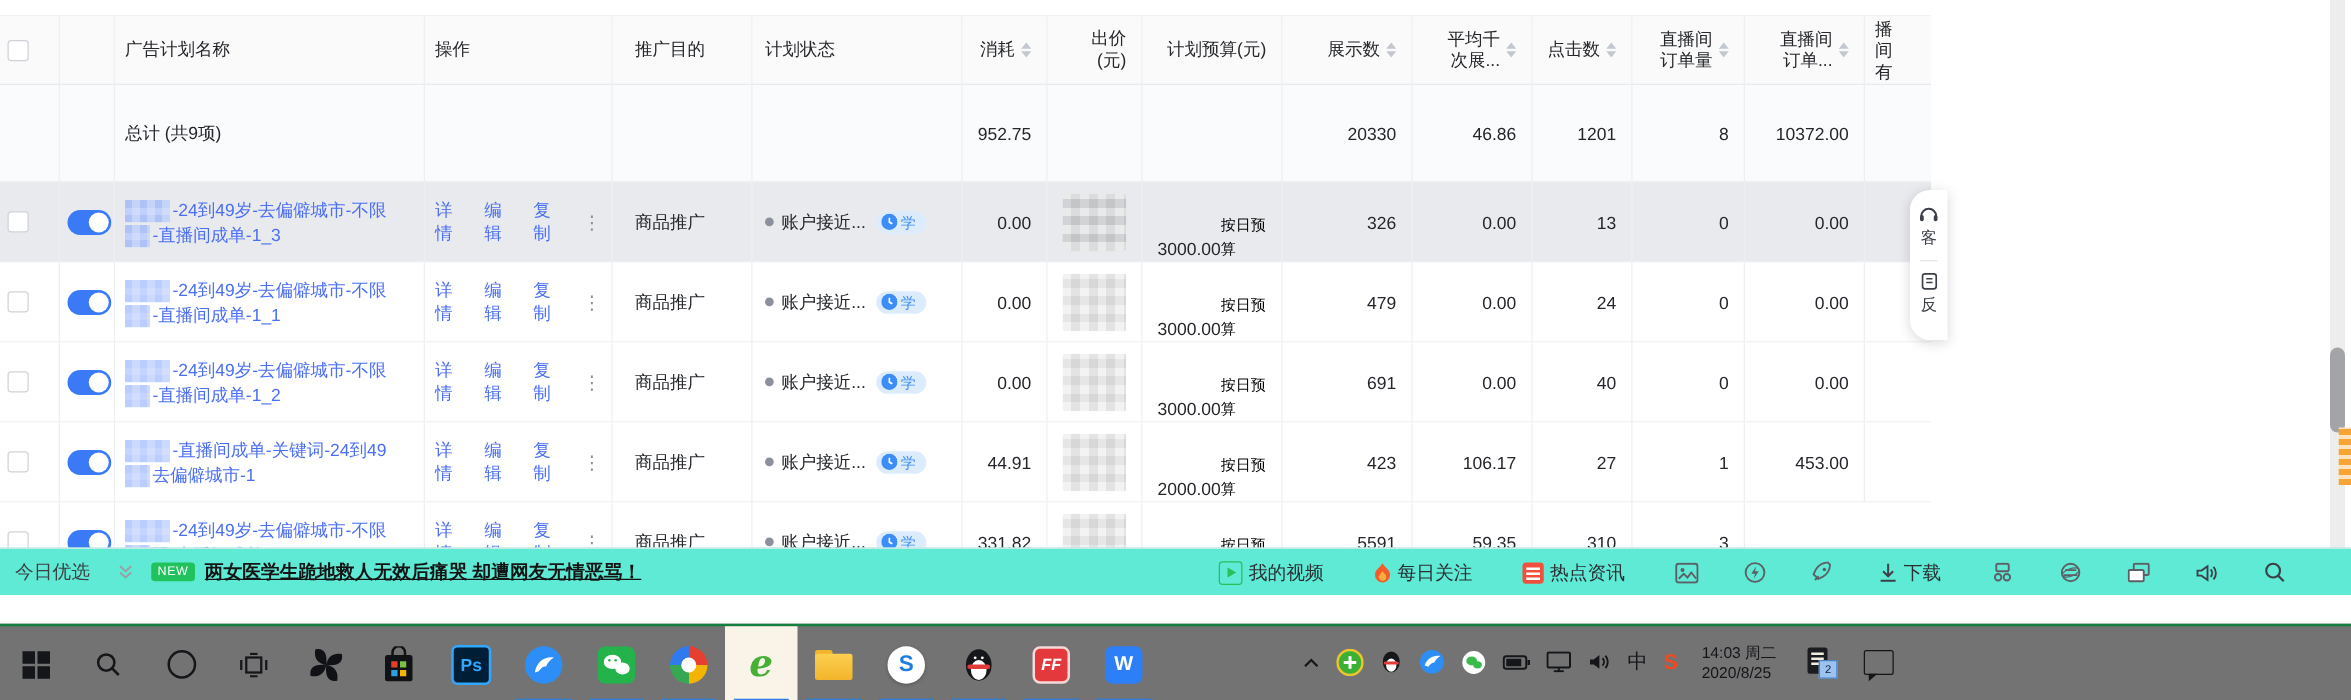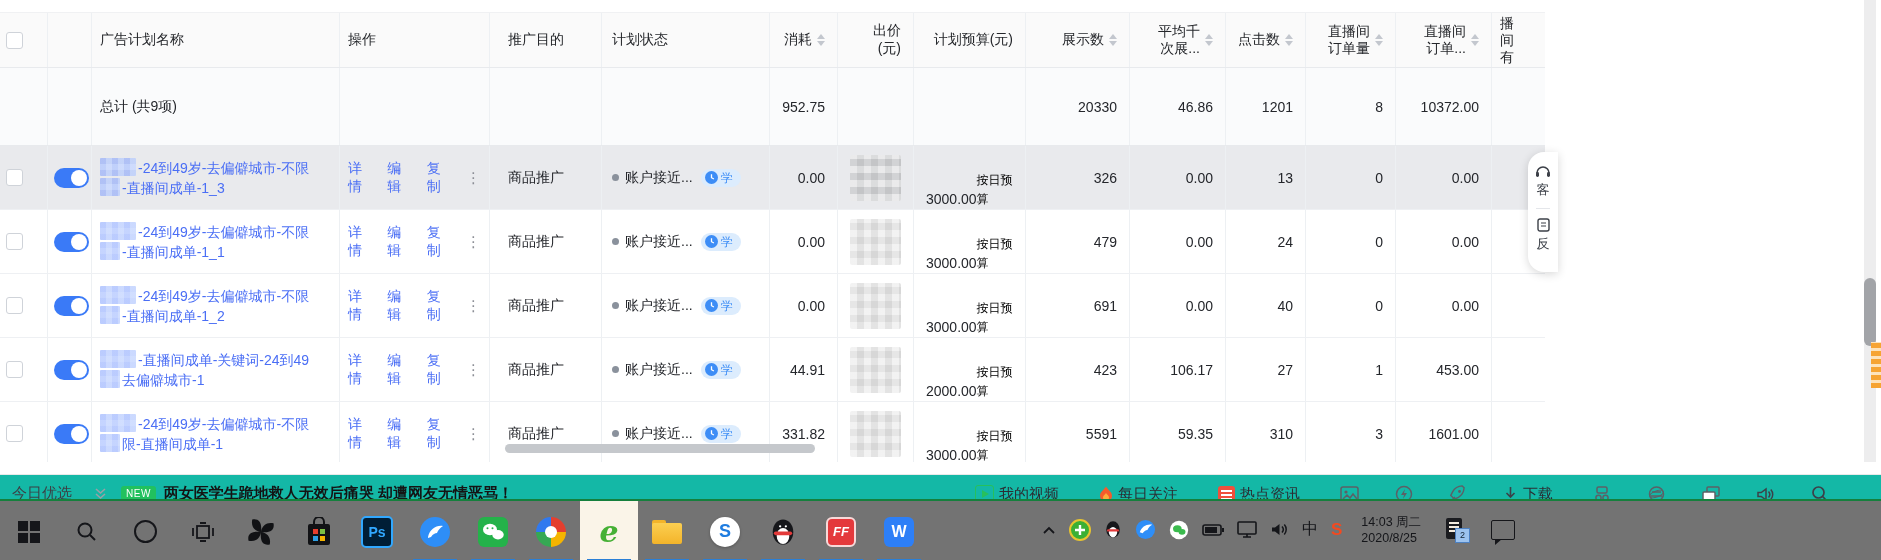--- a/index.html
+++ b/index.html
@@ -32,21 +32,21 @@
   .hcell{color:#25272b}
   .h2l{display:flex;flex-direction:column;line-height:17px;text-align:right}
   .caret{display:inline-flex;flex-direction:column;margin-left:5px}
   .caret i{width:0;height:0;border-left:4px solid transparent;border-right:4px solid transparent;display:block}
   .caret .up{border-bottom:5px solid #c3c7ce;margin-bottom:2px}
   .caret .dn{border-top:5px solid #c3c7ce}
   .checkbox{width:15px;height:15px;border:1px solid #cfd3d9;border-radius:3px;background:#fff;display:inline-block}
   .toggle{width:35px;height:20px;border-radius:10px;background:#3a7af7;position:relative;display:inline-block;margin-left:6px}
   .toggle .knob{position:absolute;right:2px;top:2px;width:16px;height:16px;border-radius:50%;background:#fff}
   .name-cell{display:flex;flex-direction:column;justify-content:center;align-items:flex-start;line-height:20px}
-  .nline{white-space:nowrap;display:flex;align-items:flex-start}
+  .nline{white-space:nowrap;display:flex;align-items:flex-end}
   .namelink{color:#4a6ef5;text-decoration:none;font-size:14px}
   .mosaic{display:inline-block;height:18px;margin-right:2px;border-radius:1px;
     background:repeating-linear-gradient(90deg,rgba(104,140,255,.28) 0 6px,rgba(190,208,255,.55) 6px 12px),
                repeating-linear-gradient(0deg,rgba(140,170,255,.30) 0 6px,rgba(224,234,255,.7) 6px 12px)}
   .m1{width:36px}.m2{width:20px}
   .oplink{color:#4a6ef5;text-decoration:none;margin-right:13px}
   .more{color:#8c8f96;font-size:15px;cursor:pointer}
   .dot{width:7px;height:7px;border-radius:50%;background:#8a919c;margin-right:6px;flex:none}
   .stxt{white-space:nowrap}
   .badge{display:inline-flex;align-items:center;gap:3px;margin-left:8px;background:#dcecfd;border-radius:10px;padding:2px 8px 2px 4px;color:#3d8df6;font-size:12px;line-height:14px;flex:none}
@@ -61,21 +61,21 @@
   .hscroll{position:absolute;left:505px;top:444px;width:310px;height:9px;border-radius:5px;background:#c5c8cc}
   .vtrack{position:absolute;left:1864px;top:0;width:12px;height:462px;background:#ededee}
   .vthumb{position:absolute;left:1864px;top:278px;width:12px;height:68px;border-radius:6px;background:#a2a4a8}
   .orange-strip{position:absolute;left:1871px;top:342px;width:10px;height:46px;
     background:repeating-linear-gradient(0deg,#f6a433 0 5px,#fde3bb 5px 8px)}
   .float-widget{position:absolute;left:1528px;top:152px;width:30px;height:120px;background:#fff;
     border-radius:16px 0 0 16px;box-shadow:0 2px 10px rgba(0,0,0,.16);display:flex;flex-direction:column;
     align-items:center;padding-top:12px;box-sizing:border-box;font-size:13px;color:#3c4048;gap:3px}
   .fw-div{width:14px;height:1px;background:#e4e6ea;margin:6px 0}
   
-  .newsbar{position:absolute;left:0;top:474px;width:1881px;height:38px;background:#14b8a6;border-top:1px solid #e9e9e9;
+  .newsbar{position:absolute;left:0;top:438px;width:1881px;height:38px;background:#5eead4;border-top:1px solid #e9e9e9;
     display:flex;align-items:center;padding:0 12px;box-sizing:border-box;font-size:15px}
   .nb-channel{color:#3c3f44;margin-right:22px}
   .nb-chev{margin-right:14px;display:flex;align-items:center}
   .nb-new{background:#21c15e;color:#fff;font-size:10px;font-weight:normal;border-radius:3px;padding:2px 5px;margin-right:8px;letter-spacing:.5px}
   .nb-headline{color:#141414;font-weight:bold;text-decoration:underline;white-space:nowrap}
   .nb-right{position:absolute;left:975px;top:0;height:38px;display:flex;align-items:center;gap:16px}
   .nb-item{display:flex;align-items:center;gap:5px;margin-right:24px;color:#2b2e33;white-space:nowrap}
   .nb-ico{display:flex;align-items:center;justify-content:center;margin-right:20px}
   .playbox{width:17px;height:17px;border:1.5px solid #27c05b;border-radius:3px;display:flex;align-items:center;justify-content:center}
   .playbox i{width:0;height:0;border-top:4px solid transparent;border-bottom:4px solid transparent;border-left:7px solid #27c05b;display:block;margin-left:1px}
@@ -555,23 +555,20 @@
         </div>
     <div class="c w-cpm num">
           <span>59.35</span>
         </div>
     <div class="c w-clicks num">
           <span>310</span>
         </div>
     <div class="c w-orders num">
           <span>3</span>
         </div>
-    <div class="c w-amount num">
-          <span>1601.00</span>
-        </div>
     <div class="c w-extra"></div>
   </div>
 </div>
 </div>
 
 <div class="hscroll"></div>
 <div class="vtrack"></div>
 <div class="vthumb"></div>
 <div class="orange-strip"></div>
 

